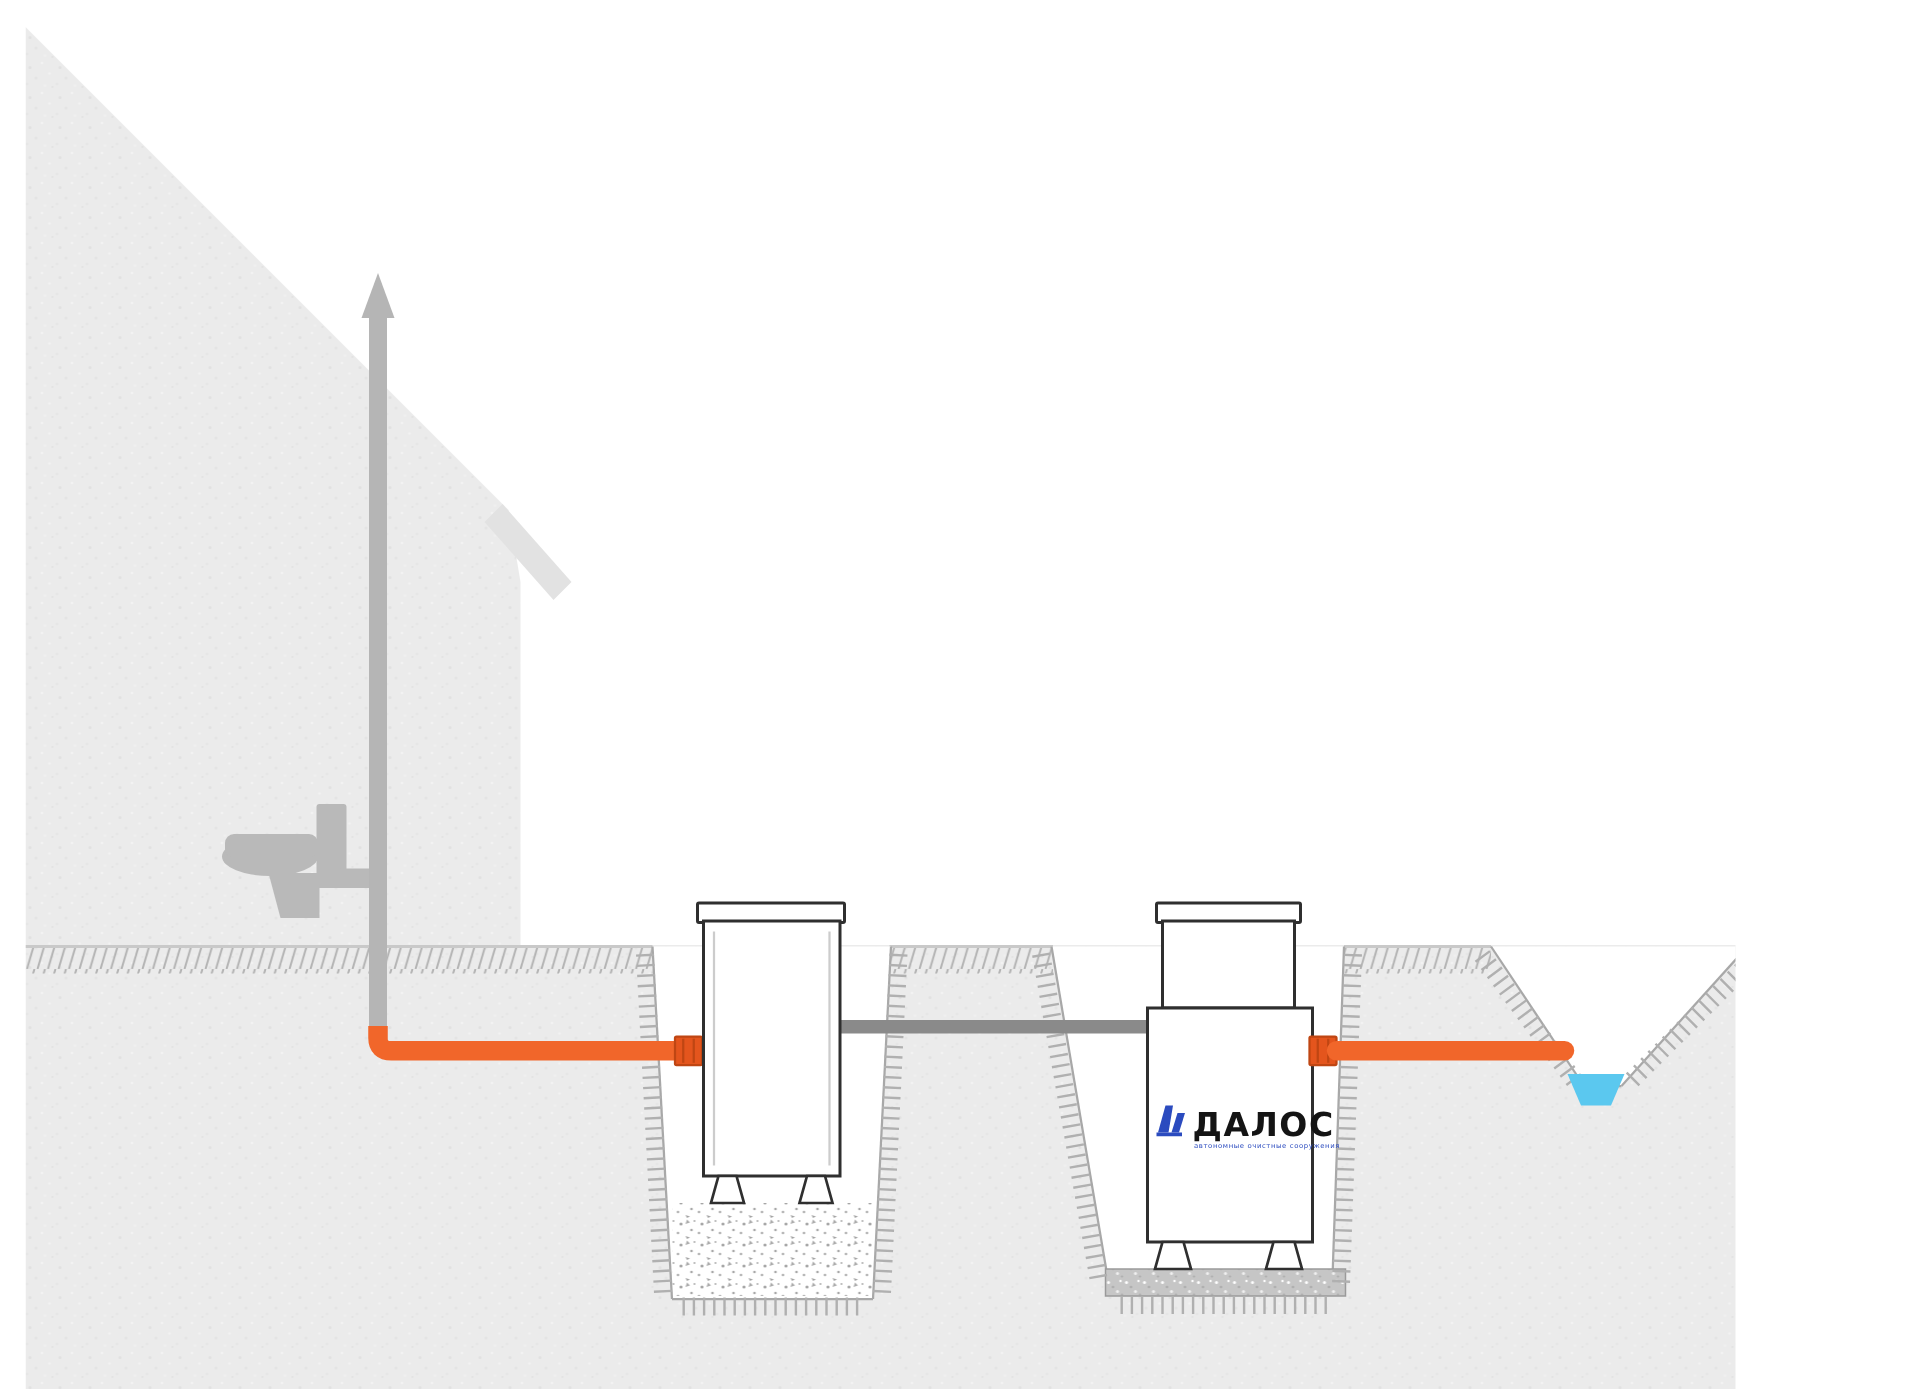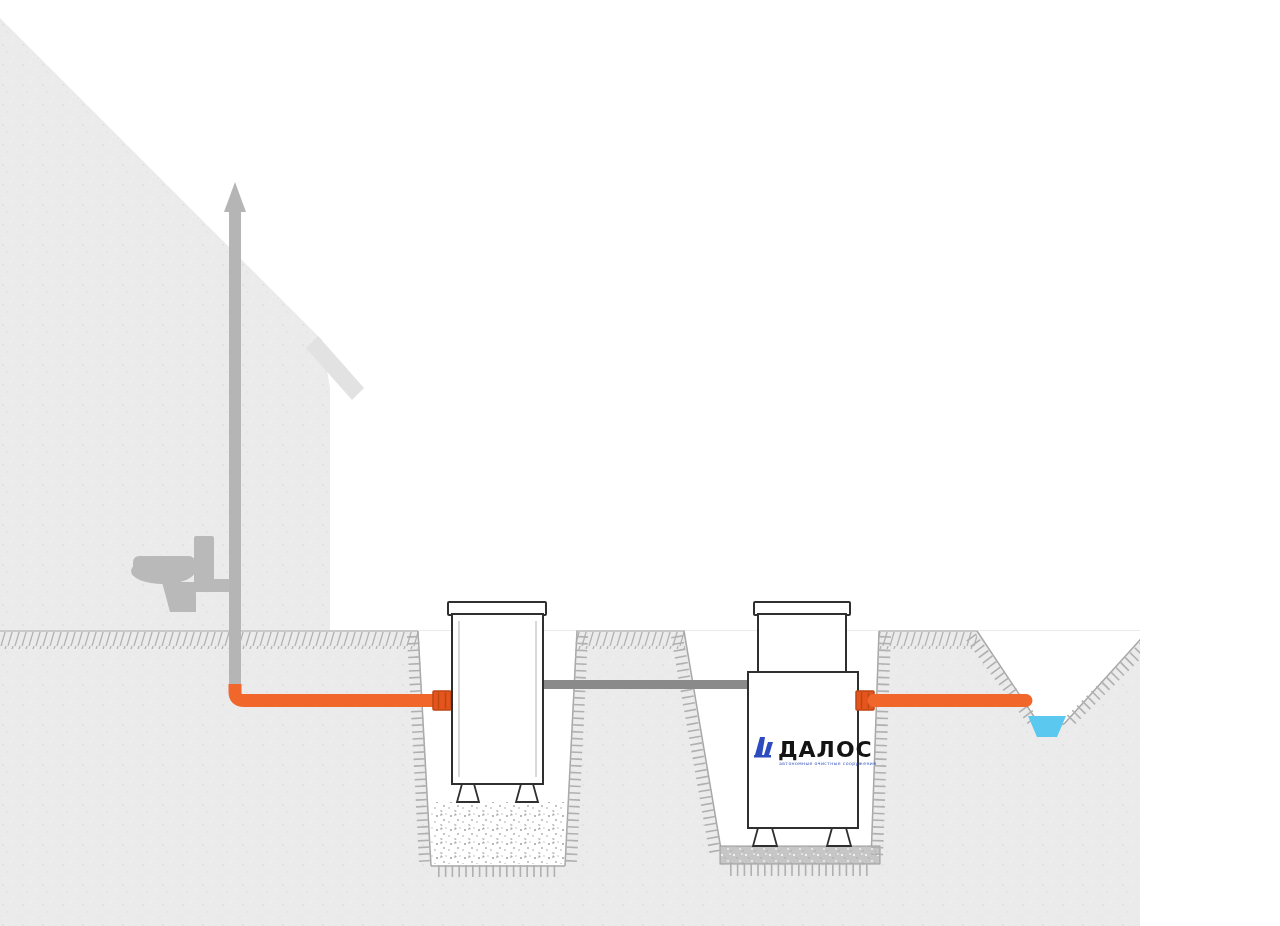--- a/index.html
+++ b/index.html
@@ -1,16 +1,16 @@
 <!DOCTYPE html>
 <html><head>
 <meta charset="utf-8">
 <style>
   html, body { margin: 0; padding: 0; background: #ffffff; }
-  .canvas { width: 1140px; height: 926px; overflow: hidden; position: relative; }
+  .canvas { width: 1140px; height: 926px; overflow: hidden; position: relative; padding-left: 17px; }
   svg { display: block; }
   text { font-family: "DejaVu Sans", "Liberation Sans", sans-serif; }
   .brand-text { font-weight: 700; }
 </style>
 </head>
 <body>
 
 <div class="canvas">
 <svg width="1280" height="926" viewBox="0 0 1280 926" xmlns="http://www.w3.org/2000/svg">
 

